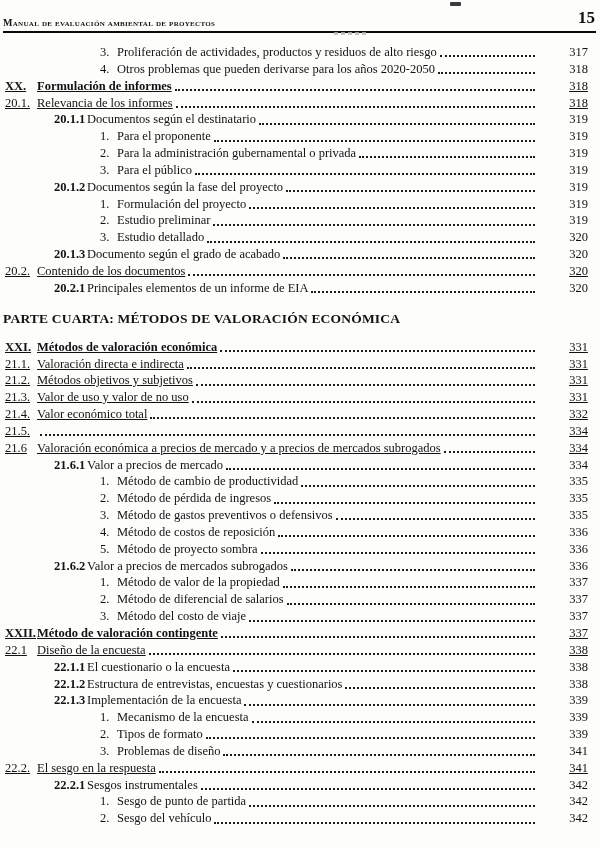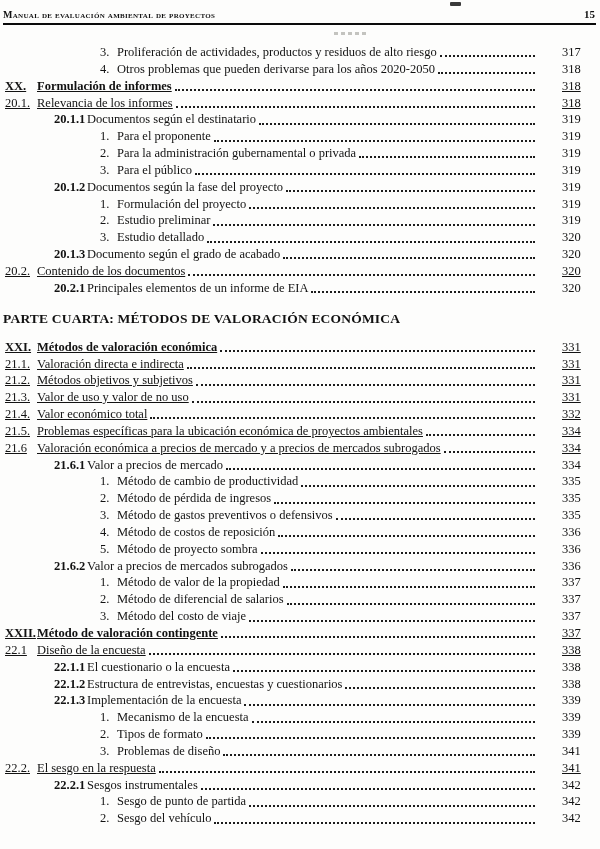--- a/index.html
+++ b/index.html
@@ -11,21 +11,21 @@
   
   .header {
     position:absolute; top:8px; left:3px; right:4px;
     display:flex; justify-content:space-between; align-items:flex-end;
     border-bottom:2.5px solid #0a0a0a; padding-bottom:3px;
   }
   .header .title {
     font-variant:small-caps; font-weight:bold; font-size:10px;
     letter-spacing:.3px;
   }
-  .header .pagenum { font-weight:bold; font-size:11px; padding-right:1px; }
+  .header .pagenum { font-weight:bold; font-size:17px; padding-right:1px; }
   
   .artifact-a { position:absolute; top:2px; left:450px; width:11px; height:4px; background:#3a3a3a; border-radius:1px; }
   .artifact-b { position:absolute; top:32px; left:334px; width:34px; height:3px;
     background:repeating-linear-gradient(90deg,#b5b5b0 0 4px,transparent 4px 7px); opacity:.8; }
   
   .toc { position:absolute; top:44px; left:3px; right:5px; }
   .row {
     display:flex; height:16.85px; line-height:16.85px;
     font-size:12.5px; white-space:nowrap;
   }
@@ -35,21 +35,21 @@
   .lvl0 .lbl, .lvl1 .lbl { min-width:32px; }
   .lvl2 { padding-left:51px; }
   .lvl2 .lbl { min-width:33px;font-weight:bold; }
   .lvl3 { padding-left:97px; }
   .lvl3 .lbl { min-width:17px; }
   .bold .lbl, .bold .txt { font-weight:bold; }
   .leader {
     flex:1 1 auto; min-width:6px; align-self:flex-end;
     border-bottom:2px dotted #1c1c1c; margin:0 27px 3.5px 3px;
   }
-  .pg { flex:0 0 33px; text-align:left; }
+  .pg { flex:0 0 33px; text-align:center; }
   .part-heading {
     font-weight:bold; font-size:13.5px;
     margin:14px 0 12px 0; letter-spacing:.2px;
   }
 </style>
 </head>
 <body>
 
 <div class="page">
   <div class="header">
@@ -175,21 +175,20 @@
         <span class="pg">331</span>
       </div>
       <div class="row lvl1">
         <span class="lbl">21.4.</span>
         <span class="txt">Valor económico total</span>
         <span class="leader"></span>
         <span class="pg">332</span>
       </div>
       <div class="row lvl1">
         <span class="lbl">21.5.</span>
-        <span class="txt">Problemas específicas para la ubicación económica de proyectos ambientales</span>
         <span class="leader"></span>
         <span class="pg">334</span>
       </div>
       <div class="row lvl1">
         <span class="lbl">21.6</span>
         <span class="txt">Valoración económica a precios de mercado y a precios de mercados subrogados</span>
         <span class="leader"></span>
         <span class="pg">334</span>
       </div>
       <div class="row lvl2">

